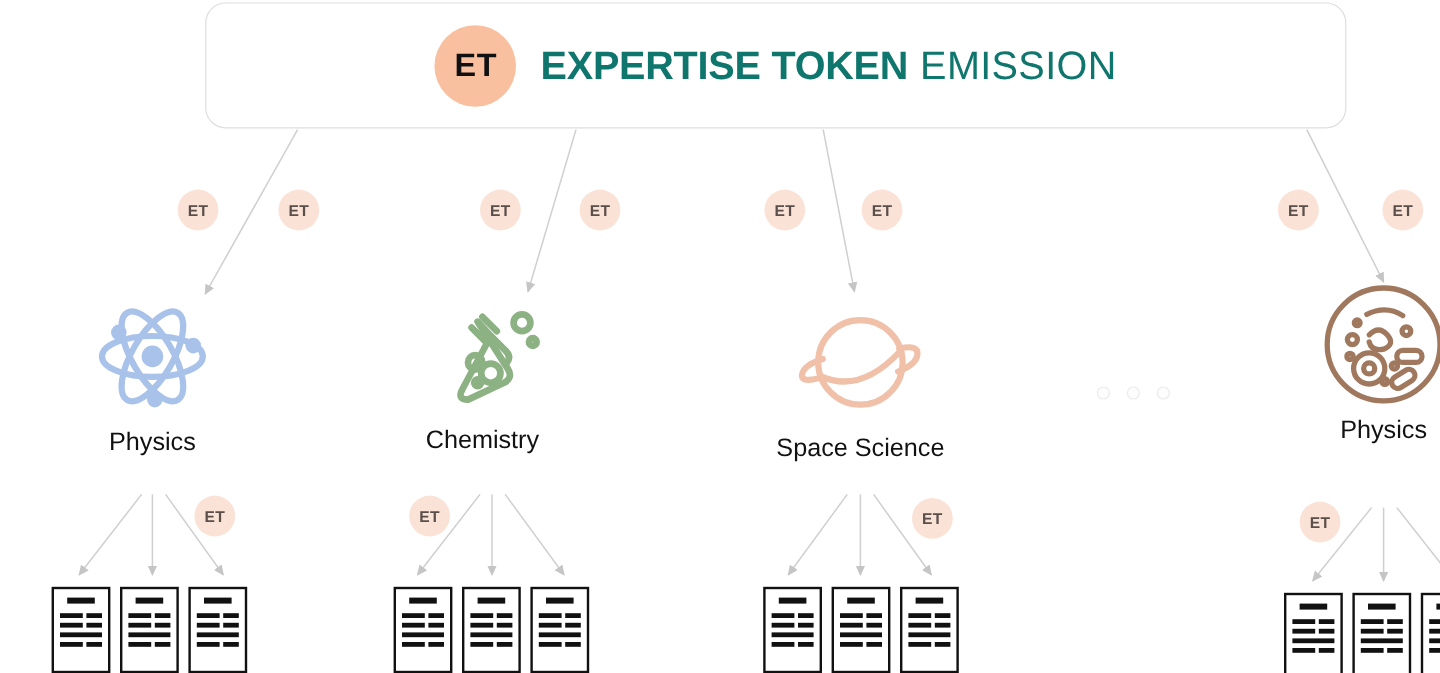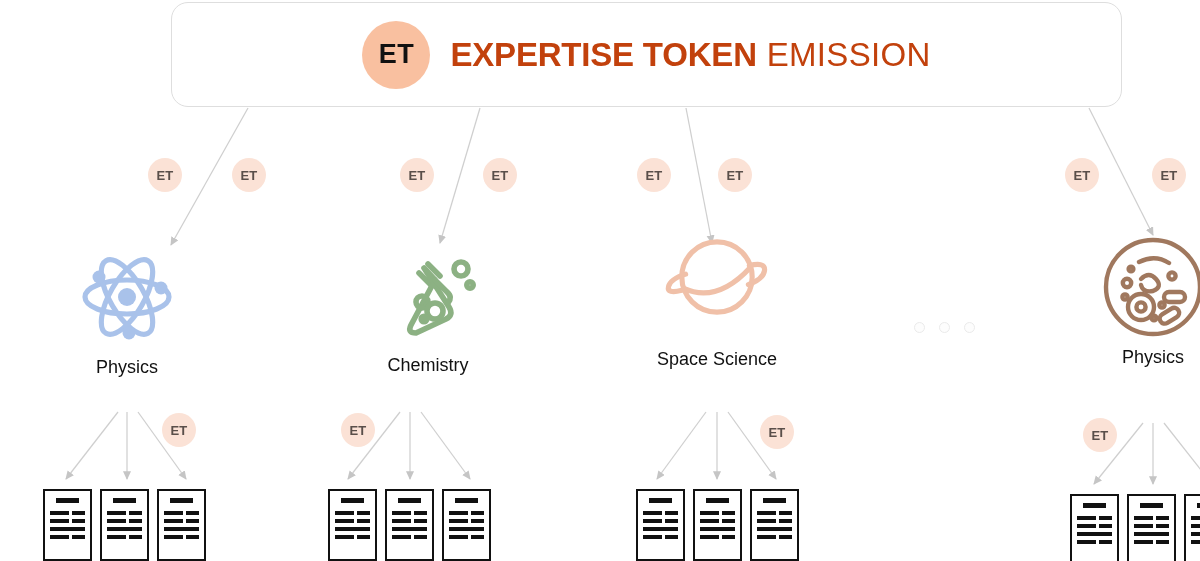--- a/index.html
+++ b/index.html
@@ -21,39 +21,39 @@
     background:#fff;
     display:flex; align-items:center; justify-content:center;
   }
   .banner-inner { display:flex; align-items:center; gap:20px; }
   .et-logo {
     width:68px; height:68px; border-radius:50%;
     background:#f9c0a0;
     display:flex; align-items:center; justify-content:center;
     font-size:27px; font-weight:bold; color:#111; letter-spacing:.5px;
   }
-  .banner-title { font-size:33px; color:#c2410c; white-space:nowrap; line-height:1; }
+  .banner-title { font-size:33px; color:#0f766e; white-space:nowrap; line-height:1; }
   .banner-title .strong { font-weight:bold; letter-spacing:-.2px; }
   .banner-title .light  { font-weight:400; letter-spacing:.3px; }
 
   
   svg.arrows { position:absolute; left:0; top:0; width:1200px; height:561px; overflow:visible; }
 
   
   .et-badge {
     position:absolute; width:34px; height:34px; border-radius:50%;
     background:#fbe2d6;
     display:flex; align-items:center; justify-content:center;
     font-size:13px; font-weight:bold; color:#5a4f4a; letter-spacing:.3px;
   }
 
   
   .discipline { position:absolute; display:flex; flex-direction:column; align-items:center; }
   .disc-icon { width:116px; height:104px; display:flex; align-items:center; justify-content:center; }
-  .disc-label { font-size:18px; color:#111; white-space:nowrap; margin-top:8px; font-weight:400; }
+  .disc-label { font-size:21px; color:#111; white-space:nowrap; margin-top:8px; font-weight:400; }
 
   
   .ellipsis { position:absolute; display:flex; gap:14px; align-items:center; }
   .ellipsis span {
     width:11px; height:11px; border-radius:50%;
     border:1.5px solid #ebebeb; background:#fdfdfd;
   }
 
   
   .doc-group { position:absolute; display:flex; gap:8px; }
@@ -134,39 +134,39 @@
         </g>
         <circle cx="50" cy="47" r="9" fill="#a9c2ea"></circle>
         <circle cx="22" cy="27" r="6.5" fill="#a9c2ea"></circle>
         <circle cx="84" cy="38" r="6.5" fill="#a9c2ea"></circle>
         <circle cx="52" cy="83" r="6.5" fill="#a9c2ea"></circle>
       </svg>
     </div>
     <div class="disc-label">Physics</div>
   </div>
 
-  <div class="discipline" style="left:330px; top:243px; width:116px;text-align:right;">
+  <div class="discipline" style="left:304px; top:243px; width:116px;text-align:right;">
     <div class="disc-icon">
       <svg width="100" height="96" viewBox="0 0 100 96">
         <g stroke="#8cb183" stroke-width="5.6" fill="none" stroke-linecap="round" stroke-linejoin="round">
           <path d="M50,17 L62,29 M41,26 L53,38"></path>
           <path d="M46,21 L57,33 L33,78 Q29,86 38,86 L68,72 Q76,68 71,60 Z"></path>
           <path d="M57,33 L69,45 Q75,50 70,56"></path>
           <circle cx="83" cy="22" r="7"></circle>
           <circle cx="92" cy="38" r="3.2"></circle>
           <circle cx="44" cy="55" r="6"></circle>
           <circle cx="57" cy="64" r="8"></circle>
           <circle cx="46" cy="72" r="2.8"></circle>
         </g>
       </svg>
     </div>
     <div class="disc-label">Chemistry</div>
   </div>
 
-  <div class="discipline" style="left:584px; top:225px; width:186px;gap:12px;">
+  <div class="discipline" style="left:584px; top:250px; width:186px;">
     <div class="disc-icon">
       <svg width="122" height="96" viewBox="0 0 122 96">
         <g stroke="#f0c0a8" stroke-width="5.4" fill="none" stroke-linecap="round">
           <circle cx="61" cy="48" r="37"></circle>
           <path d="M24,62 Q8,66 10,58 Q12,50 28,45"></path>
           <path d="M95,36 Q112,32 111,41 Q110,50 94,56"></path>
           <path d="M26,60 Q61,76 96,38"></path>
         </g>
       </svg>
     </div>

